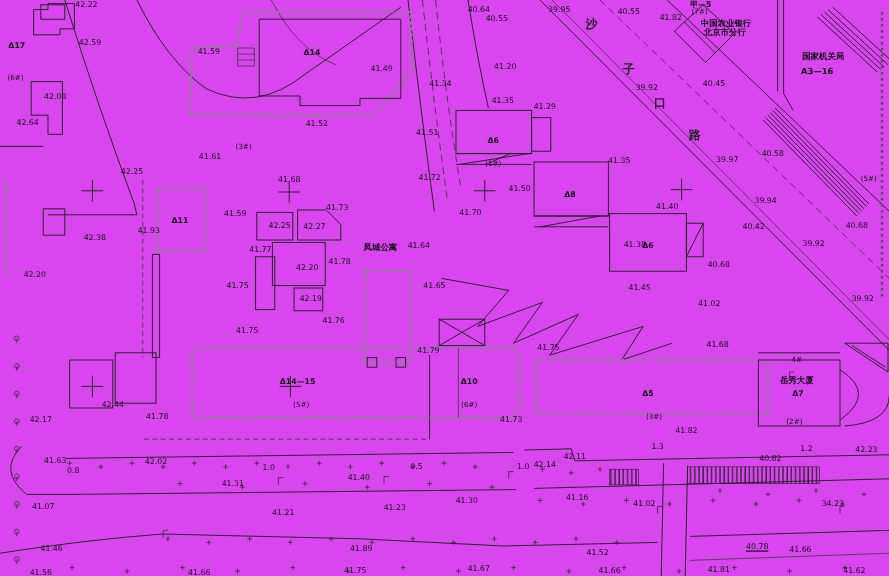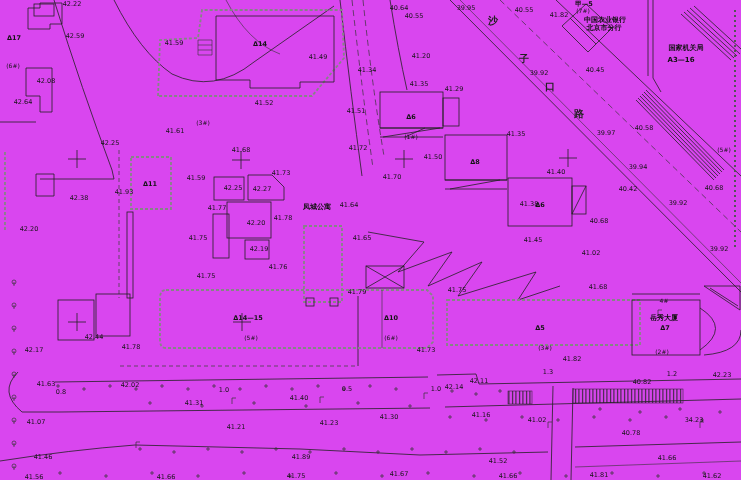--- a/index.html
+++ b/index.html
@@ -289,21 +289,21 @@
       <span class="lbl dim" style="left: 548px; top: 372px;">1.3</span>
       <span class="lbl dim" style="left: 672px; top: 374px;">1.2</span>
       <span class="lbl elev" style="left: 722px; top: 375px;">42.23</span>
       <span class="lbl elev" style="left: 479px; top: 381px;">42.11</span>
       <span class="lbl elev" style="left: 454px; top: 387px;">42.14</span>
       <span class="lbl dim" style="left: 436px; top: 389px;">1.0</span>
       <span class="lbl elev" style="left: 642px; top: 382px;">40.82</span>
       <span class="lbl elev" style="left: 481px; top: 415px;">41.16</span>
       <span class="lbl elev" style="left: 537px; top: 420px;">41.02</span>
       <span class="lbl elev" style="left: 694px; top: 420px;">34.23</span>
-      <span class="lbl elev" style="left: 631px; top: 433px;">40.78</span>
+      <span class="lbl elev" style="left: 631px; top: 456px; text-decoration: underline;">40.78</span>
       <span class="lbl elev" style="left: 498px; top: 461px;">41.52</span>
       <span class="lbl elev" style="left: 667px; top: 458px;">41.66</span>
       <span class="lbl elev" style="left: 508px; top: 476px;">41.66</span>
       <span class="lbl elev" style="left: 599px; top: 475px;">41.81</span>
       <span class="lbl elev" style="left: 712px; top: 476px;">41.62</span>
       <span class="lbl elev" style="left: 94px; top: 337px;">42.44</span>
       <span class="lbl elev" style="left: 34px; top: 350px;">42.17</span>
       <span class="lbl elev" style="left: 131px; top: 347px;">41.78</span>
       <span class="lbl elev" style="left: 19px; top: 384px; margin-left: 27px;">41.63</span>
       <span class="lbl elev" style="left: 130px; top: 385px;">42.02</span>

